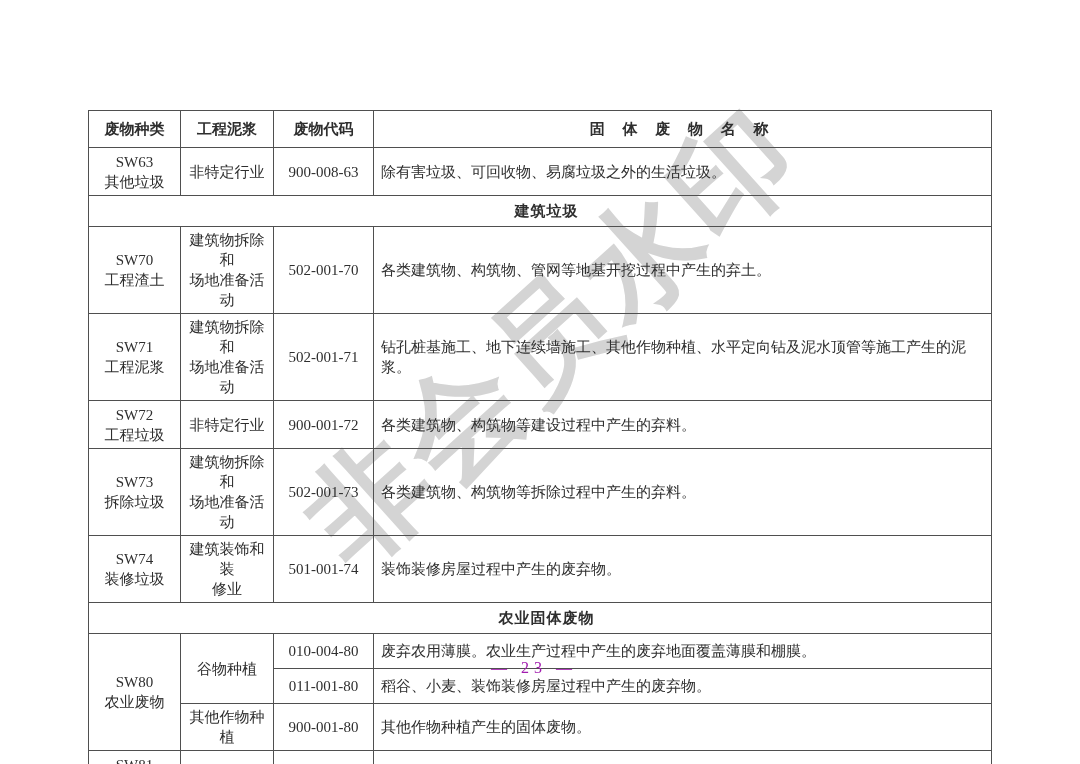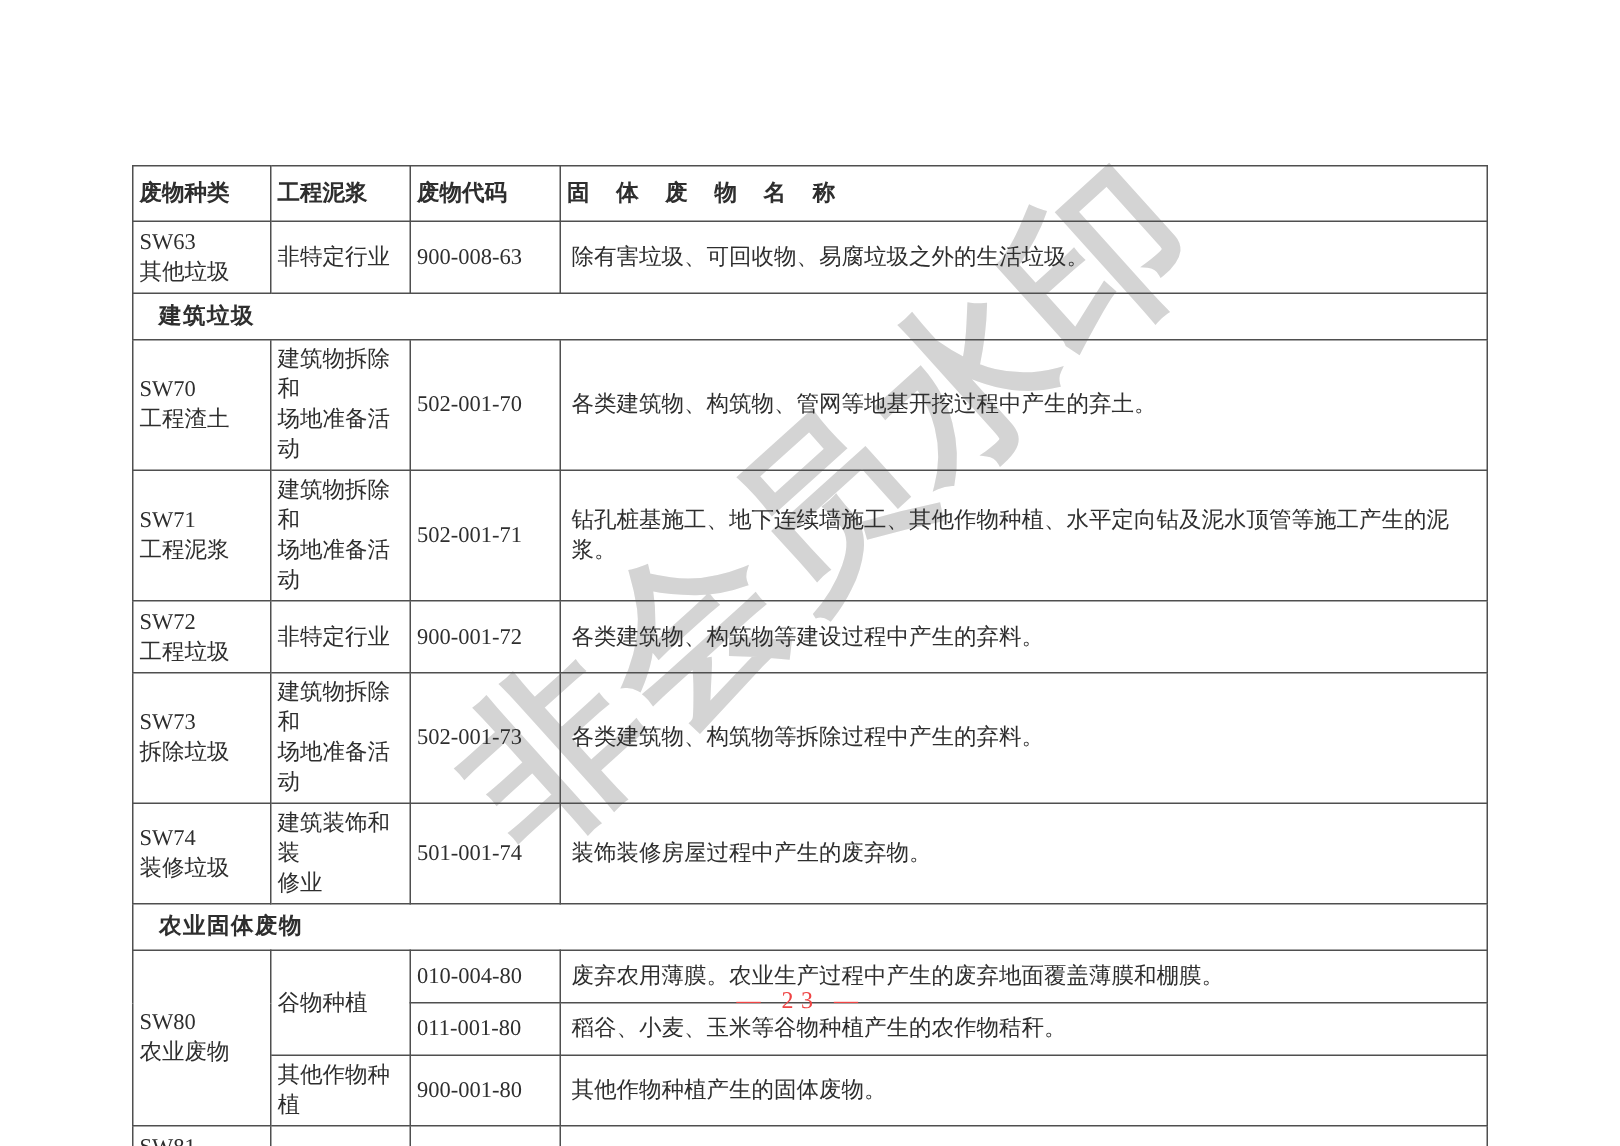--- a/index.html
+++ b/index.html
@@ -36,21 +36,21 @@
     width: 904px;
     border-collapse: collapse;
     table-layout: fixed;
     z-index: 1;
     background: transparent;
   }
   .waste-table th, .waste-table td {
     border: 1.5px solid #4f4f4f;
     font-size: 15px;
     line-height: 20px;
-    text-align: left;
+    text-align: center;
     vertical-align: middle;
     padding: 3px 4px;
     background: transparent;
     font-weight: normal;
     word-break: break-all;
   }
   .waste-table thead tr { height: 37px; }
   .waste-table th { font-weight: bold; }
   th.name-header { letter-spacing: 7px; }
   tr.section-row { height: 31px; }
@@ -63,21 +63,21 @@
     padding-right: 8px;
   }
   .footer {
     position: absolute;
     left: 0;
     top: 659px;
     width: 1068px;
     text-align: center;
     font-size: 16px;
     letter-spacing: 5px;
-    color: #ef4444;
+    color: #a21caf;
     z-index: 1;
   }
 </style>
 </head>
 <body>
 
 <div class="page">
 
   <div class="watermark">非会员水印</div>
 
@@ -140,21 +140,21 @@
           <td colspan="4" class="section-cell">农业固体废物</td>
         </tr>
         <tr class="row-short">
           <td rowspan="3" class="cell-kind">SW80<br>农业废物</td>
           <td rowspan="2" class="cell-source">谷物种植</td>
           <td class="cell-code">010-004-80</td>
           <td class="cell-name">废弃农用薄膜。农业生产过程中产生的废弃地面覆盖薄膜和棚膜。</td>
         </tr>
         <tr class="row-short">
           <td class="cell-code">011-001-80</td>
-          <td class="cell-name">稻谷、小麦、玉米等谷物种植产生的农作物秸秆。</td>
+          <td class="cell-name">稻谷、小麦、装饰装修房屋过程中产生的废弃物。</td>
         </tr>
         <tr class="row-short">
           <td class="cell-source">其他作物种植</td>
           <td class="cell-code">900-001-80</td>
           <td class="cell-name">其他作物种植产生的固体废物。</td>
         </tr>
         <tr class="row-tall">
           <td class="cell-kind">SW81<br>林业废物</td>
           <td class="cell-source">林业</td>
           <td class="cell-code">020-001-81</td>

